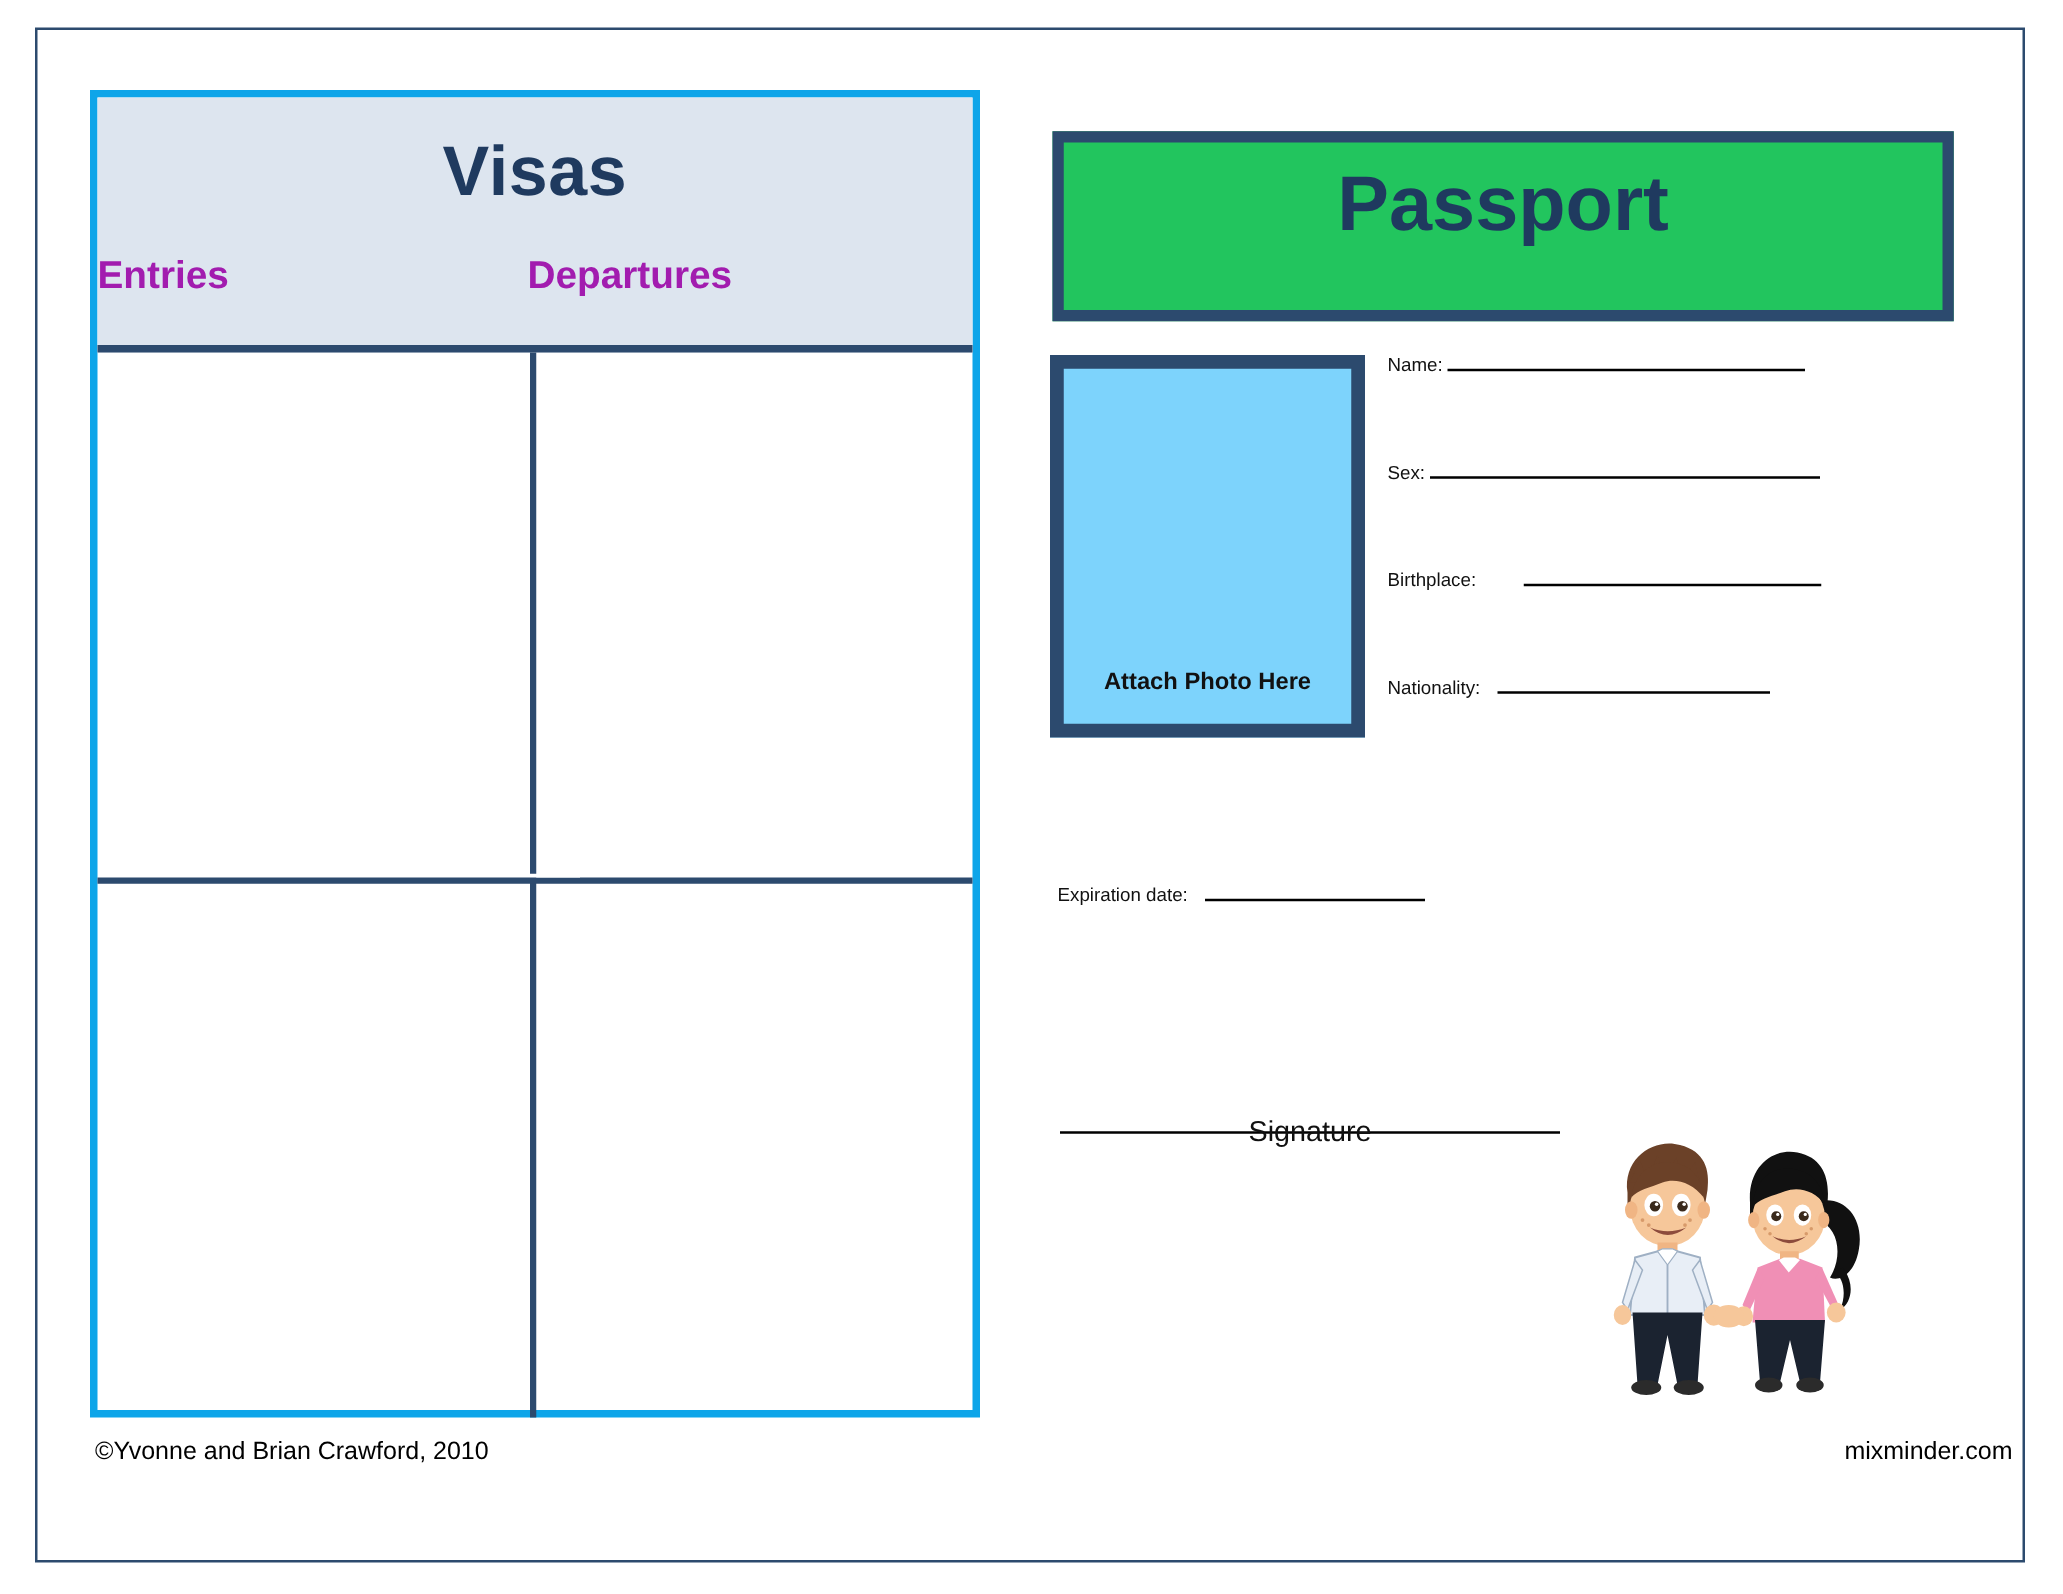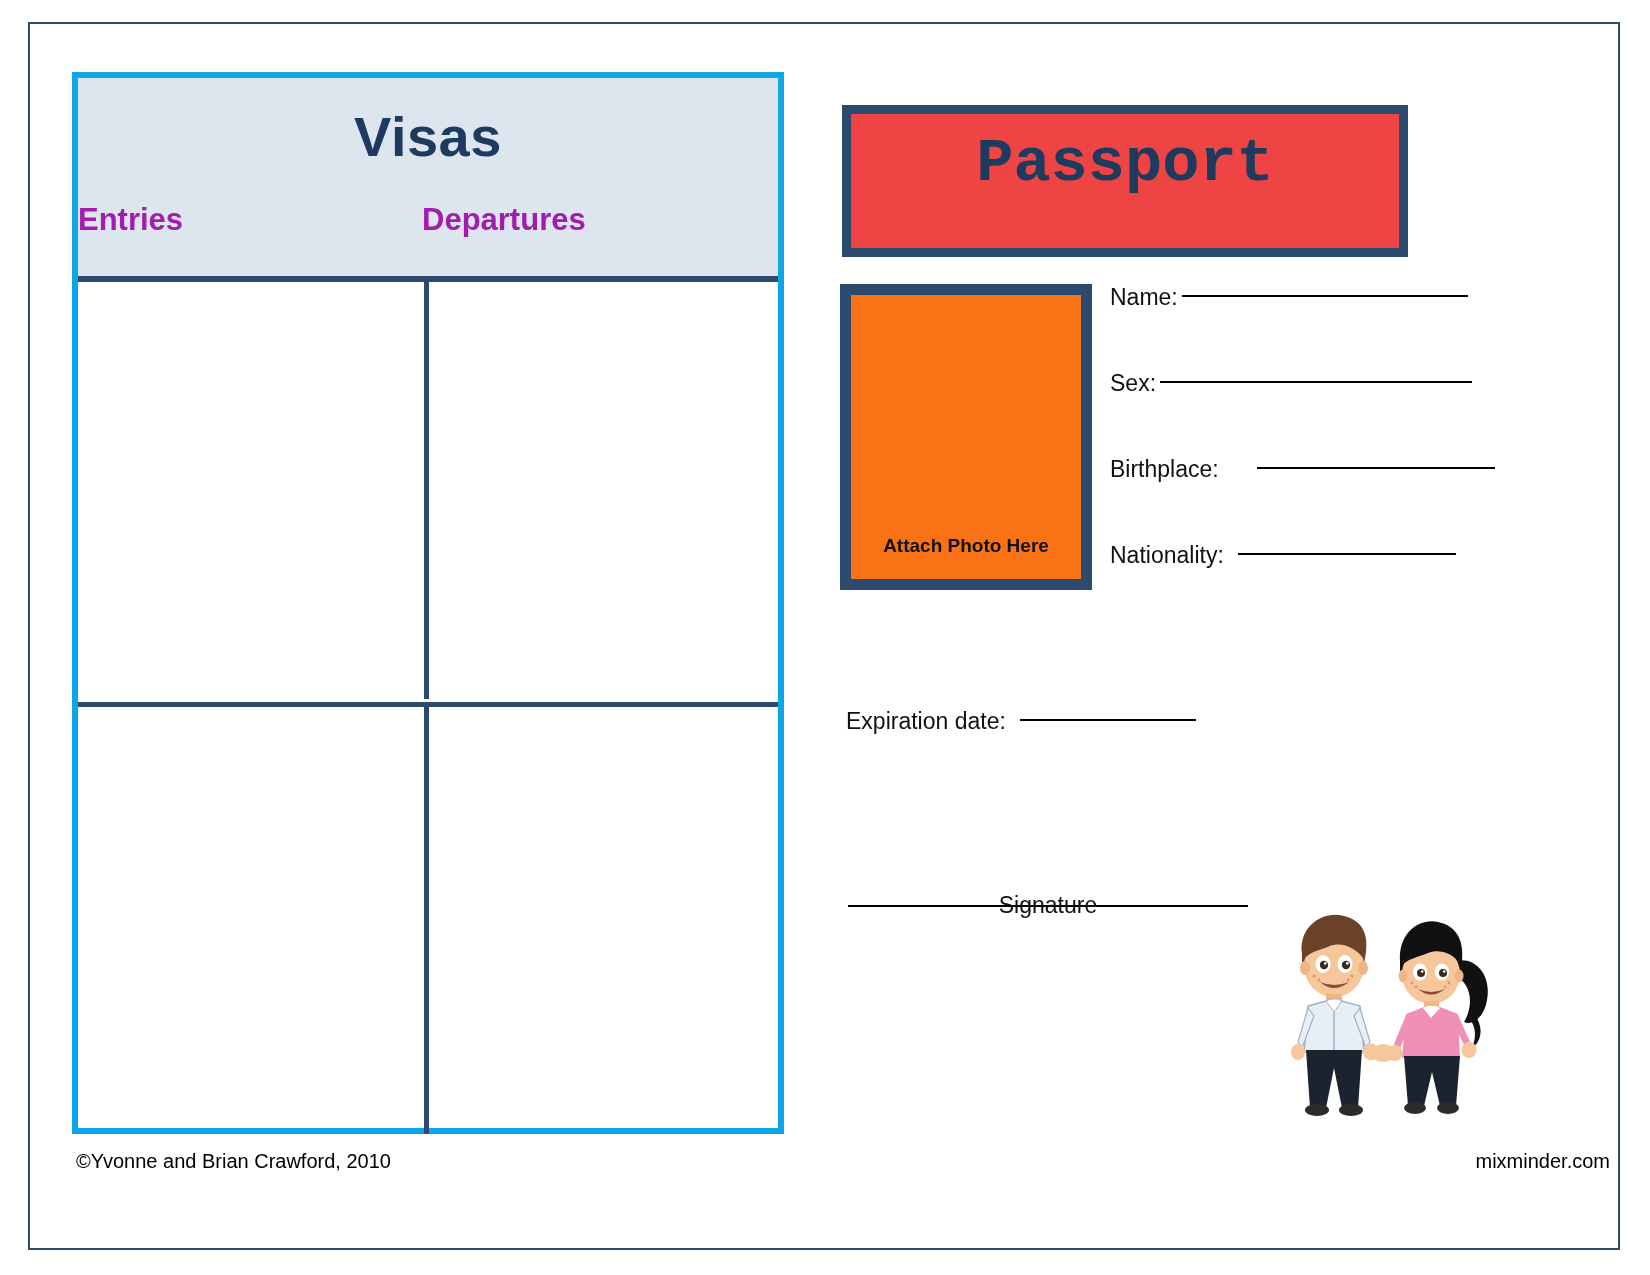--- a/index.html
+++ b/index.html
@@ -122,66 +122,65 @@
     left: 790px;
     top: 72px;
     width: 830px;
     height: 1062px;
     box-sizing: border-box;
   }
   .passport-title-box {
     position: absolute;
     left: 52px;
     top: 33px;
-    width: 566px;
+    width: 721px;
     height: 152px;
-    background: #ef4444;
+    background: #22c55e;
     border: 9px solid #2c4a6e;
     box-sizing: border-box;
-    font-family: Liberation Mono, monospace;
   }
   .passport-title {
     position: absolute;
     left: 0;
     top: 14px;
     width: 100%;
     text-align: center;
     font-size: 62px;
     font-weight: bold;
     color: #1f3a5f;
   }
 
   .photo-box {
     position: absolute;
     left: 50px;
     top: 212px;
     width: 252px;
     height: 306px;
     border: 11px solid #2c4a6e;
     box-sizing: border-box;
-    background: #f97316;
+    background: #7dd3fc;
   }
   .photo-label {
     position: absolute;
     left: 0;
     bottom: 22px;
     width: 100%;
     text-align: center;
     font-size: 19px;
     font-weight: bold;
     color: #111111;
   }
 
   .field {
     position: absolute;
-    font-size: 23px;
+    font-size: 15px;
     color: #111111;
     white-space: nowrap;
     display: flex;
-    align-items: center;
+    align-items: flex-end;
   }
   .field .lbl { font-weight: normal; }
   .field .rule {
     display: inline-block;
     border-bottom: 2.5px solid #000000;
     height: 1px;
     margin-left: 4px;
     margin-bottom: 4px;
   }
 

